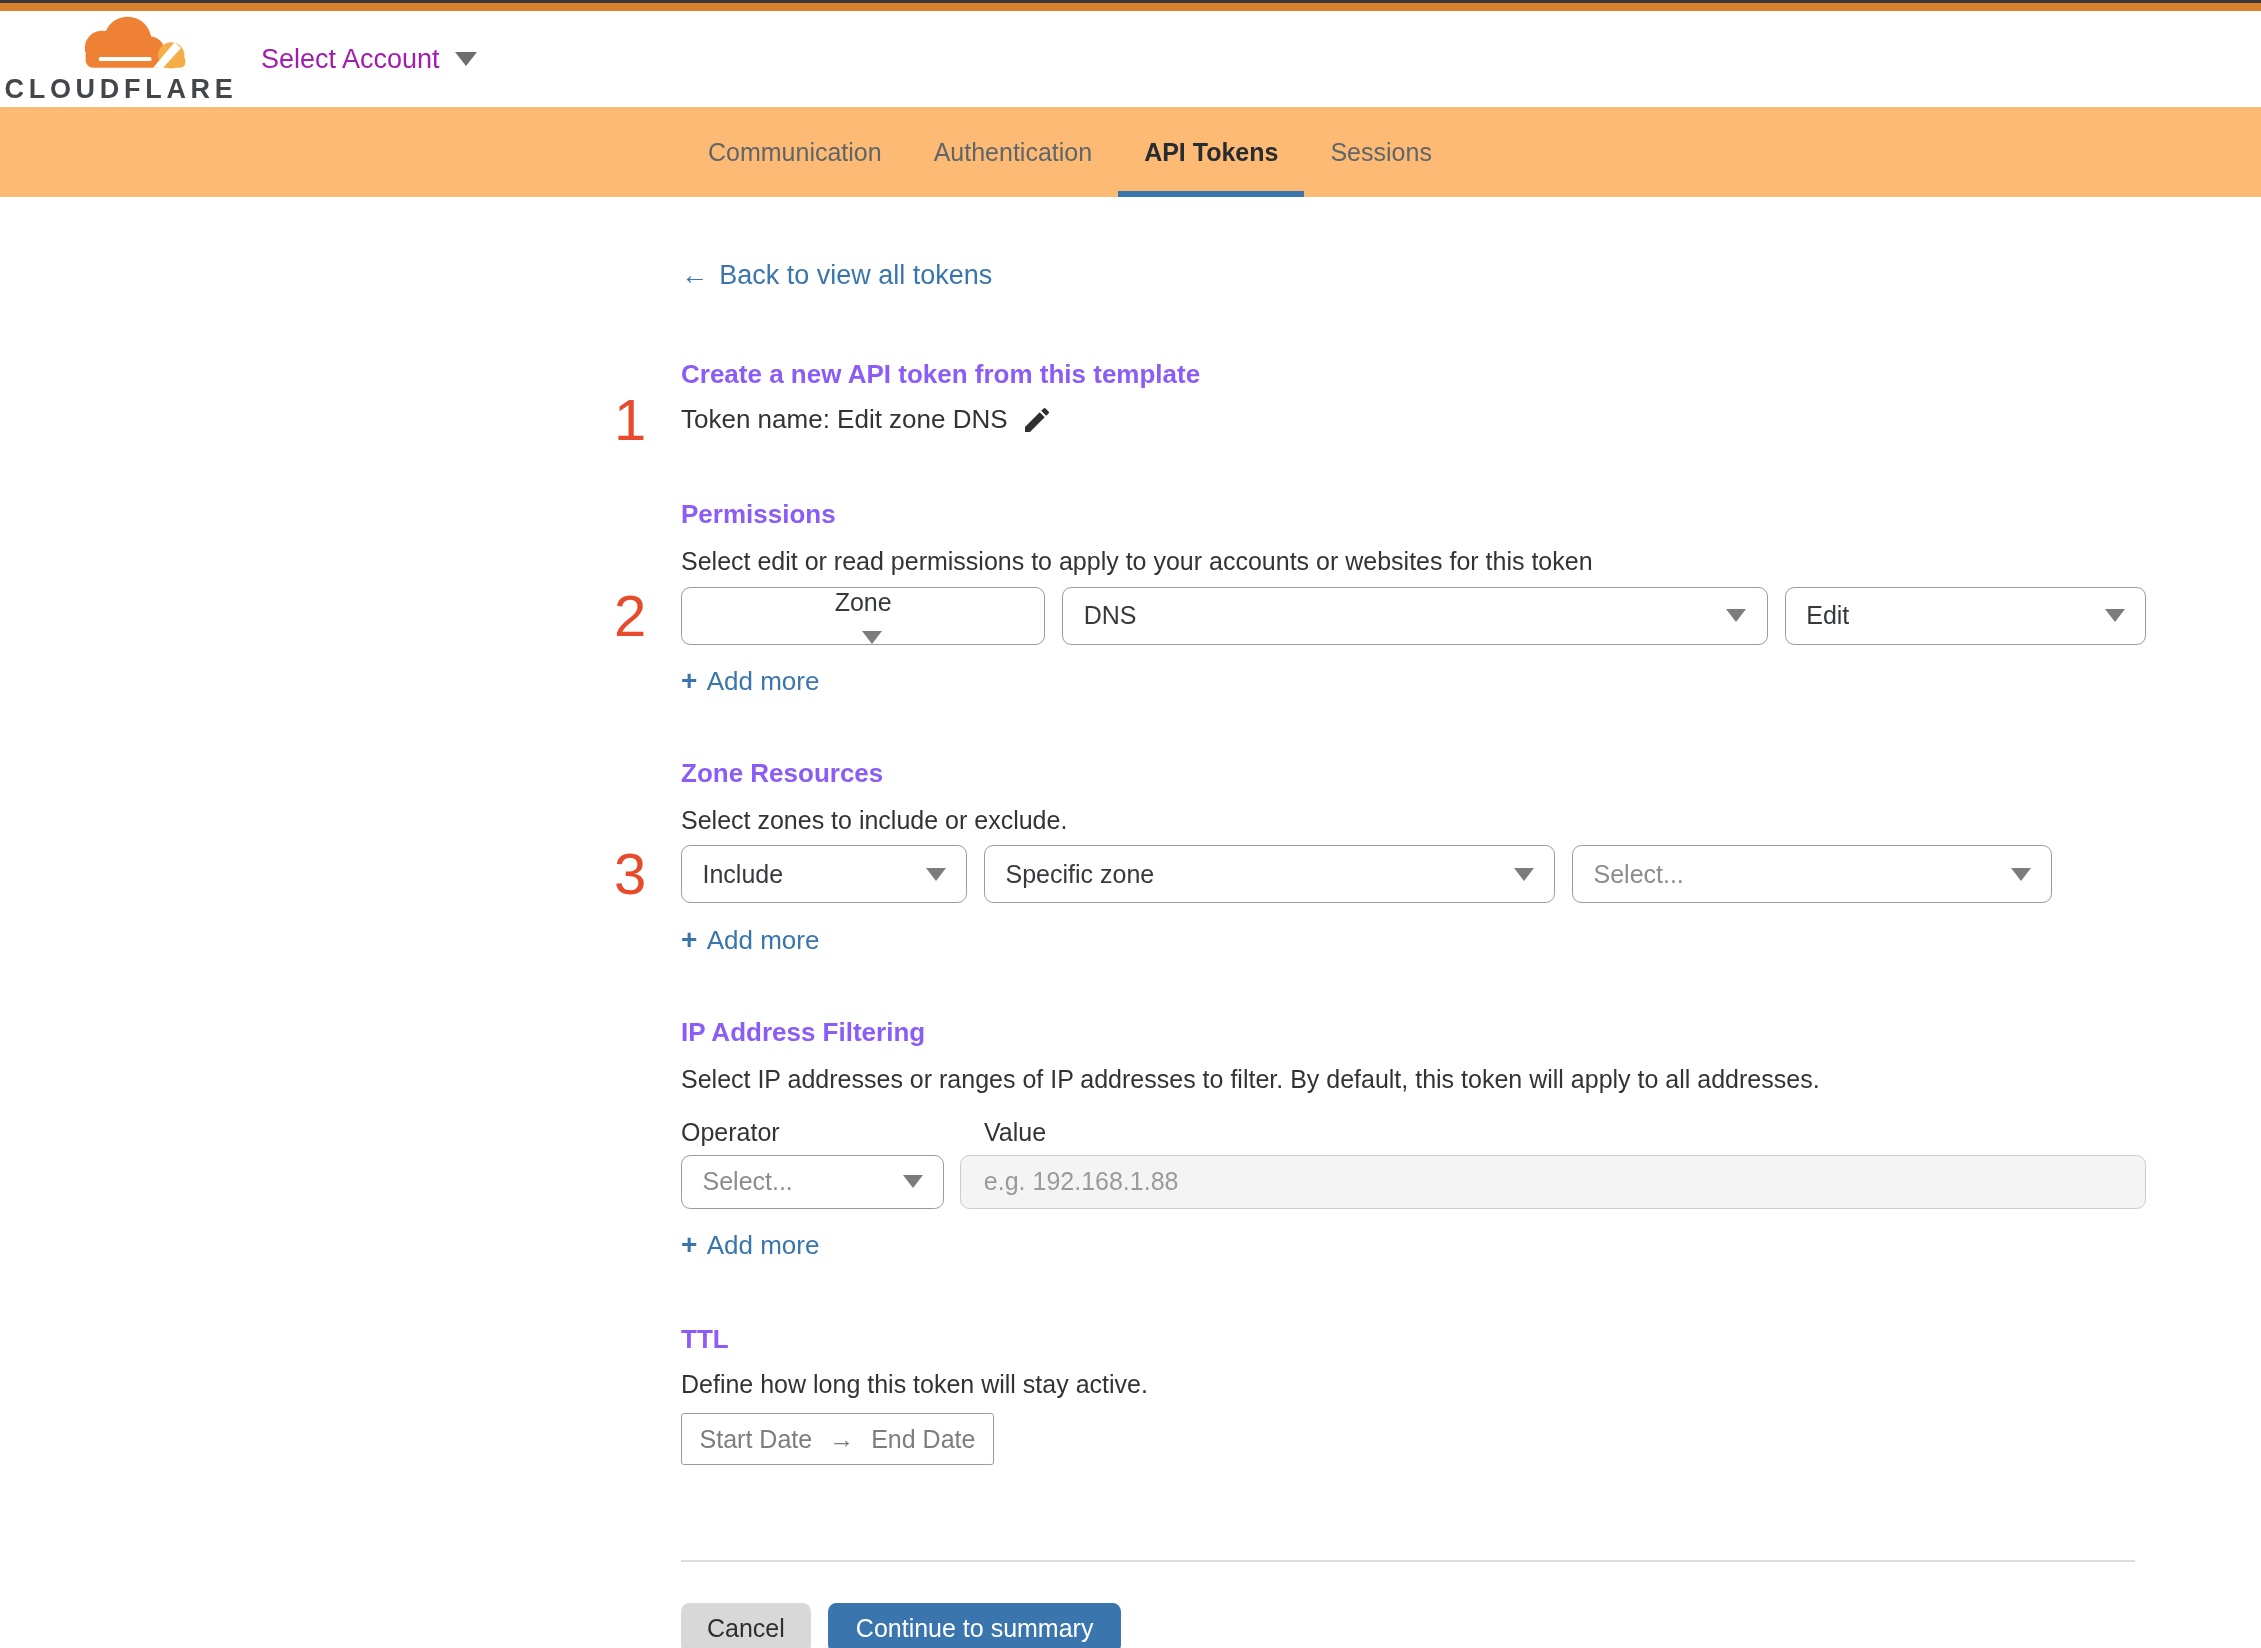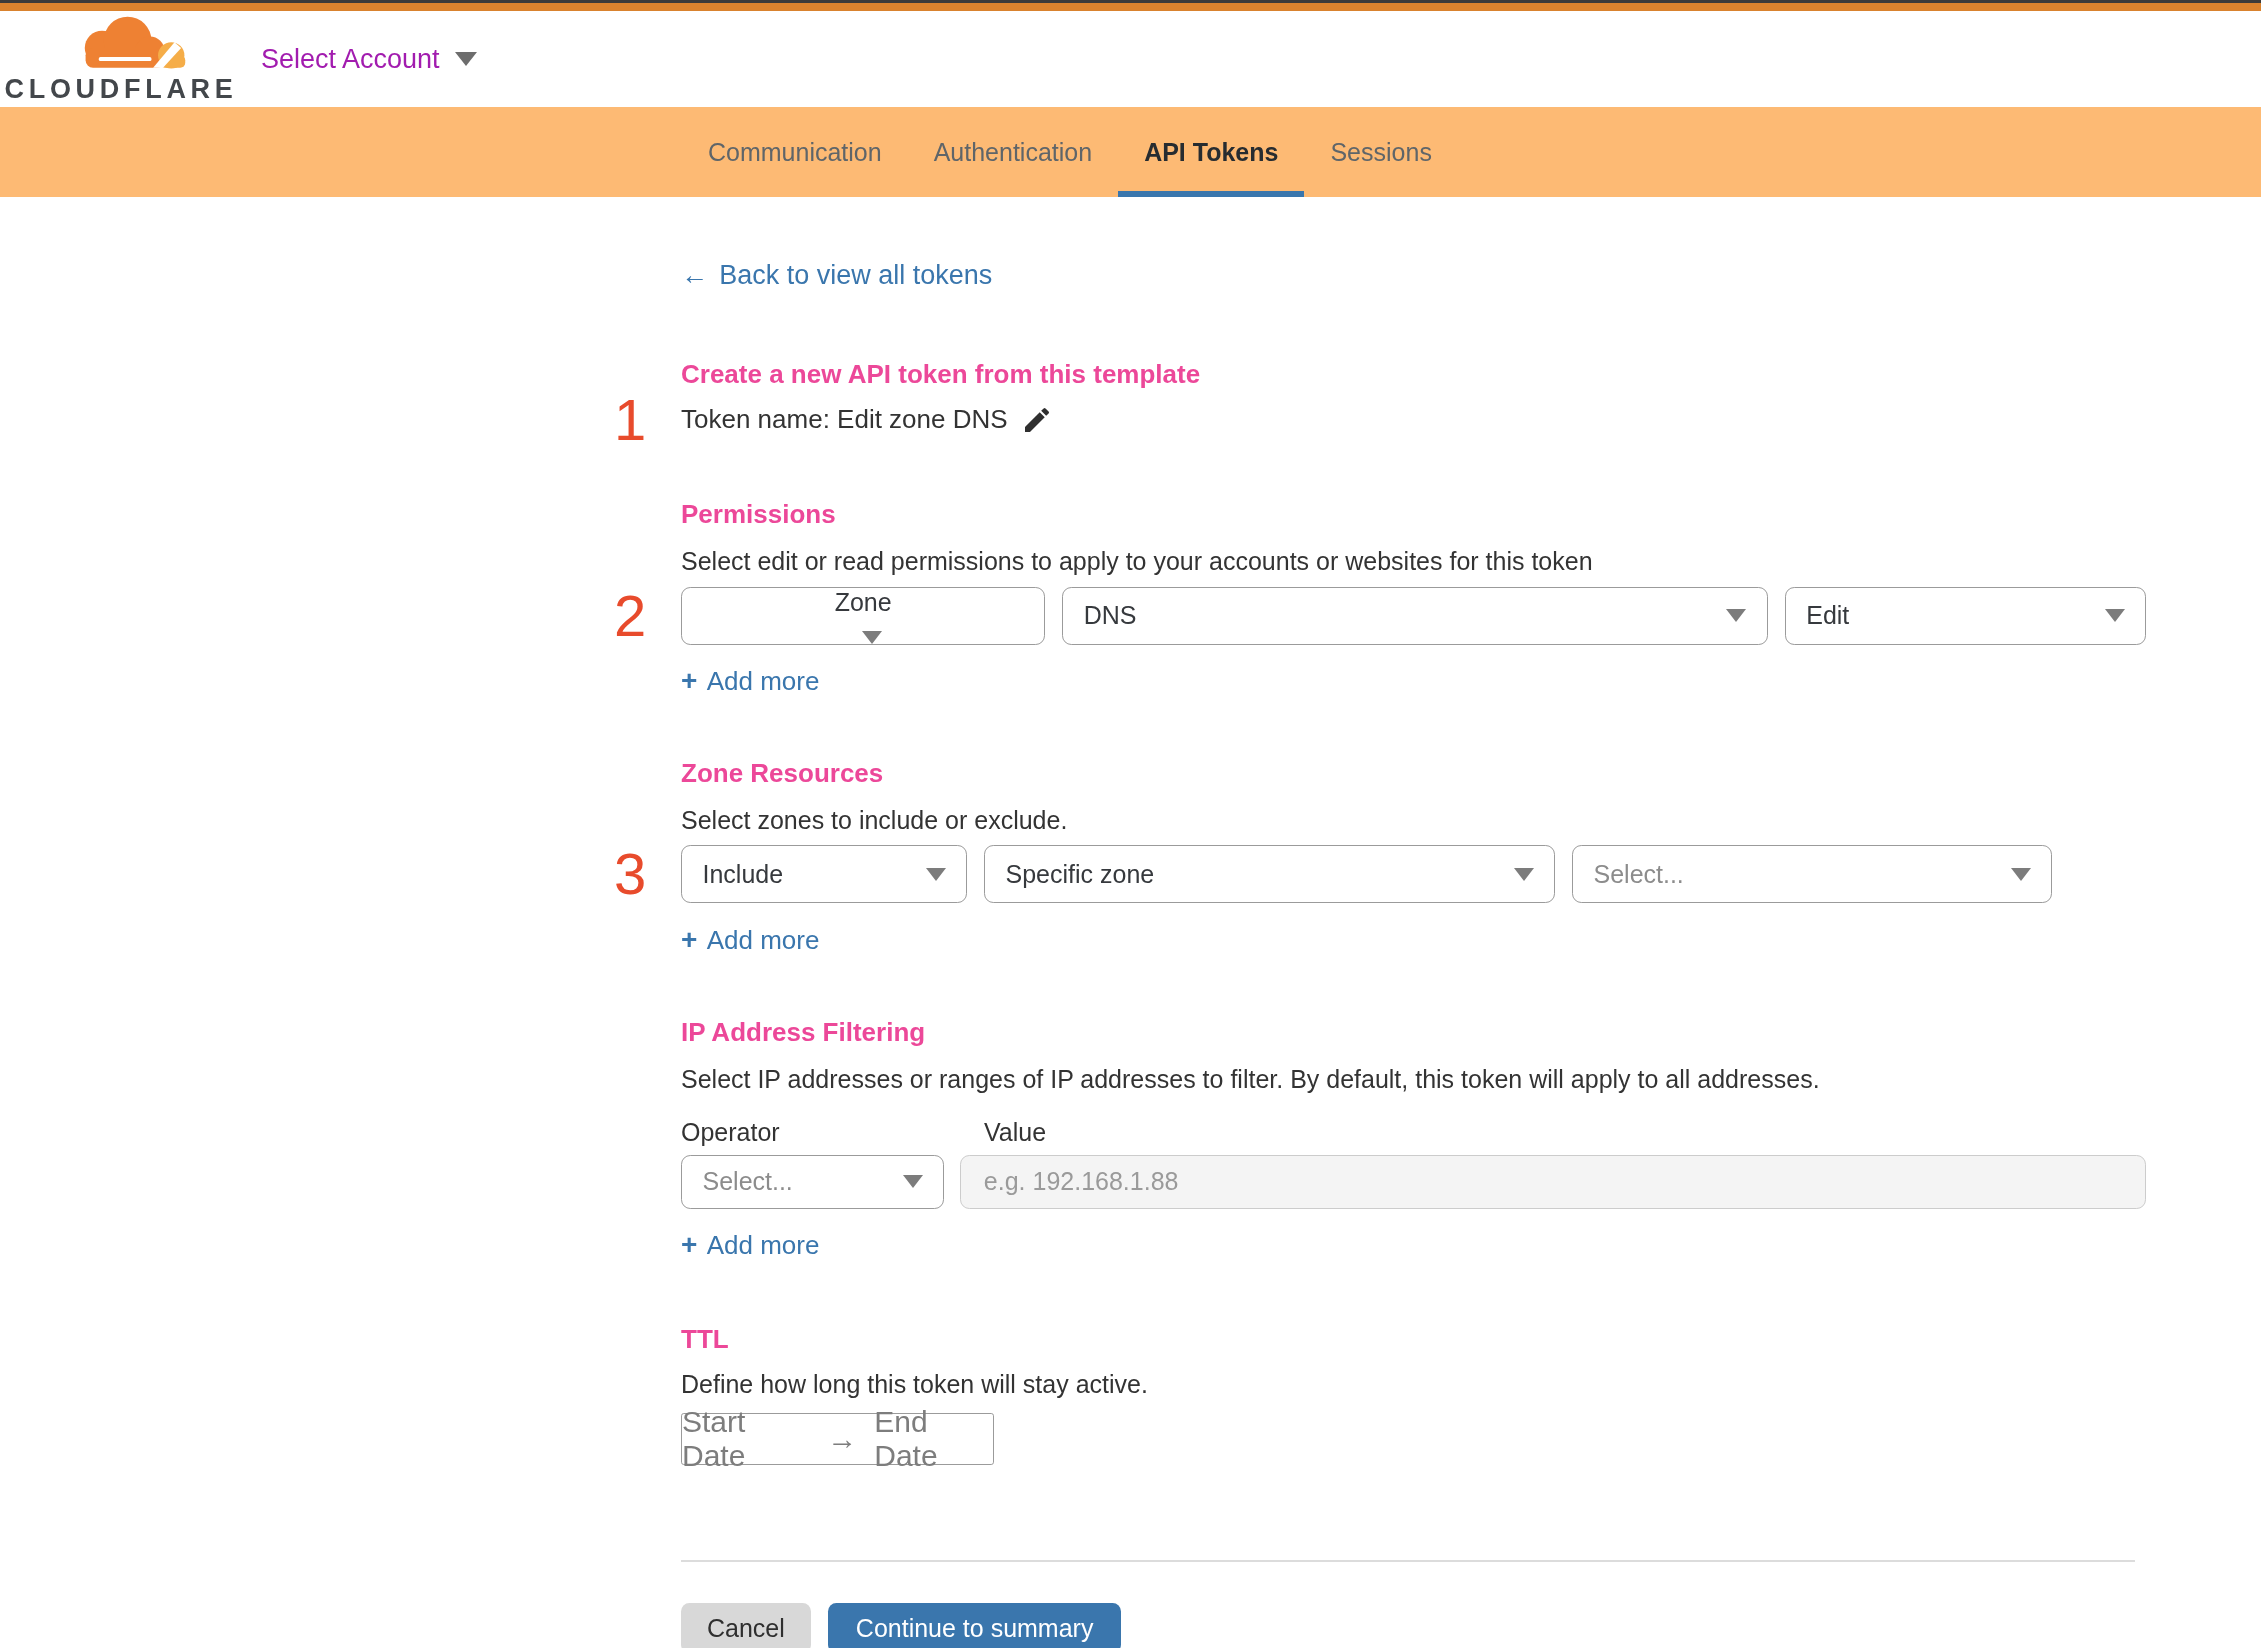--- a/index.html
+++ b/index.html
@@ -28,21 +28,21 @@
   .tab.active .tab-underline { position:absolute; left:0; right:0; bottom:0; height:6.5px; background:#3a76ad; }
 
   
   .main { margin-left:681px; width:1465px; padding-top:62px; }
 
   .back-link { display:inline-flex; align-items:center; font-size:27px; color:#3a76ad;
                line-height:32px; cursor:pointer; }
   .back-link .arrow { margin-right:11.2px; }
 
   .section { position:relative; }
-  .section-title { font-size:26px; font-weight:bold; color:#ec4899; line-height:32px; }
+  .section-title { font-size:26px; font-weight:bold; color:#8b5cf6; line-height:32px; }
   .section-desc  { font-size:25px; color:#333;     line-height:32px; margin-top:15px; }
 
   .step-number { position:absolute; left:-67px; top:50%; transform:translateY(-50%);
                  font-size:58px; color:#e84b2c; line-height:1; }
 
   .annotated-row { position:relative; }
 
   .title-1 { margin-top:67px; }
   .token-row { margin-top:11.2px; height:37px; display:flex; align-items:center; }
   .token-name { font-size:26px; color:#333; }
@@ -75,21 +75,21 @@
   .value-input { width:1302px; height:54px; background:#f4f4f4; border:1.9px solid #cccccc;
                  border-radius:9.3px; padding:0 22.4px; font-size:25px; color:#333;
                  font-family:"Liberation Sans","DejaVu Sans",sans-serif; }
   .value-input::placeholder { color:#9a9a9a; }
   .dropdown.h58 { height:54px; }
 
   .ttl-title { margin-top:62px; }
   .ttl-desc { margin-top:13px; }
   .date-range { margin-top:13px; width:313px; height:52px; border:1.9px solid #9b9b9b; border-radius:2.8px;
                 display:flex; align-items:center; justify-content:center; gap:17px;
-                font-size:30px; color:#7d7d7d; cursor:pointer; }
+                font-size:25px; color:#7d7d7d; cursor:pointer; }
 
   .divider { margin-top:95px; width:1454px; height:1.9px; background:#dcdcdc; }
 
   .footer-buttons { margin-top:41px; display:flex; gap:17px; }
   .btn { height:50px; border:none; border-radius:8.4px; font-size:25px; cursor:pointer;
          font-family:"Liberation Sans","DejaVu Sans",sans-serif; display:flex; align-items:center; }
   .btn-cancel { background:#d8d8d8; color:#2f2f2f; padding:0 26px; }
   .btn-continue { background:#3a76ad; color:#ffffff; padding:0 28px; }
 </style>
 </head>

